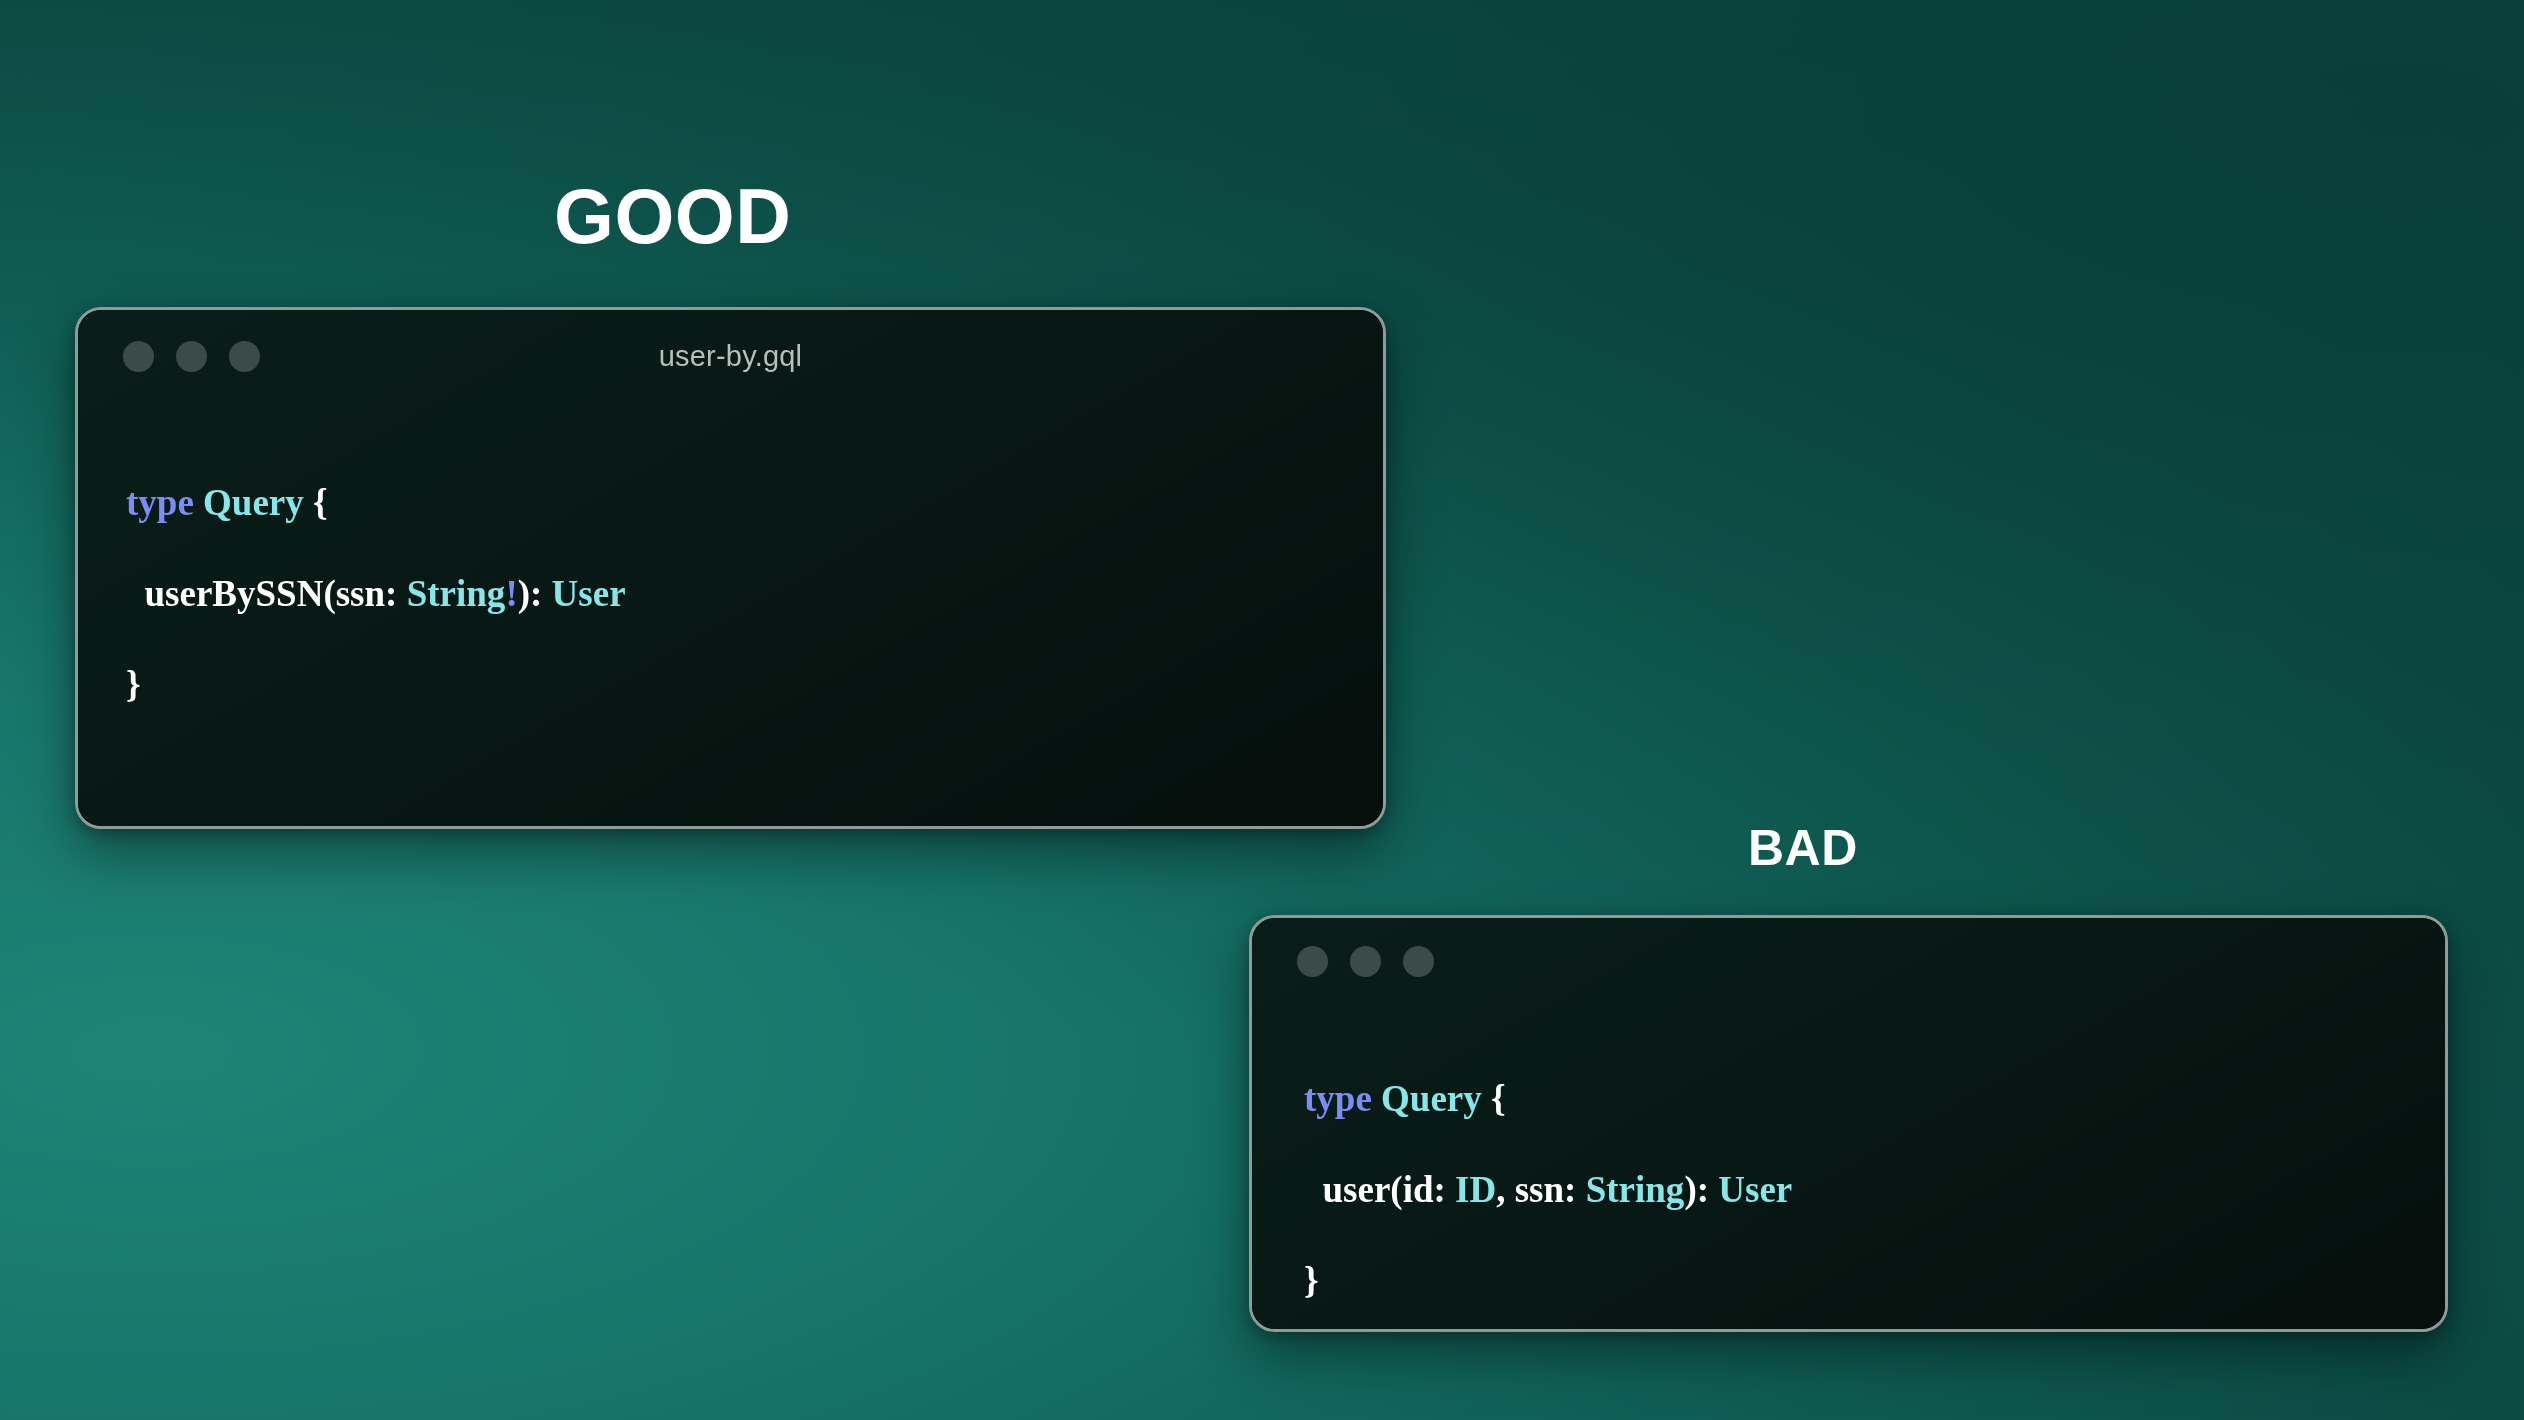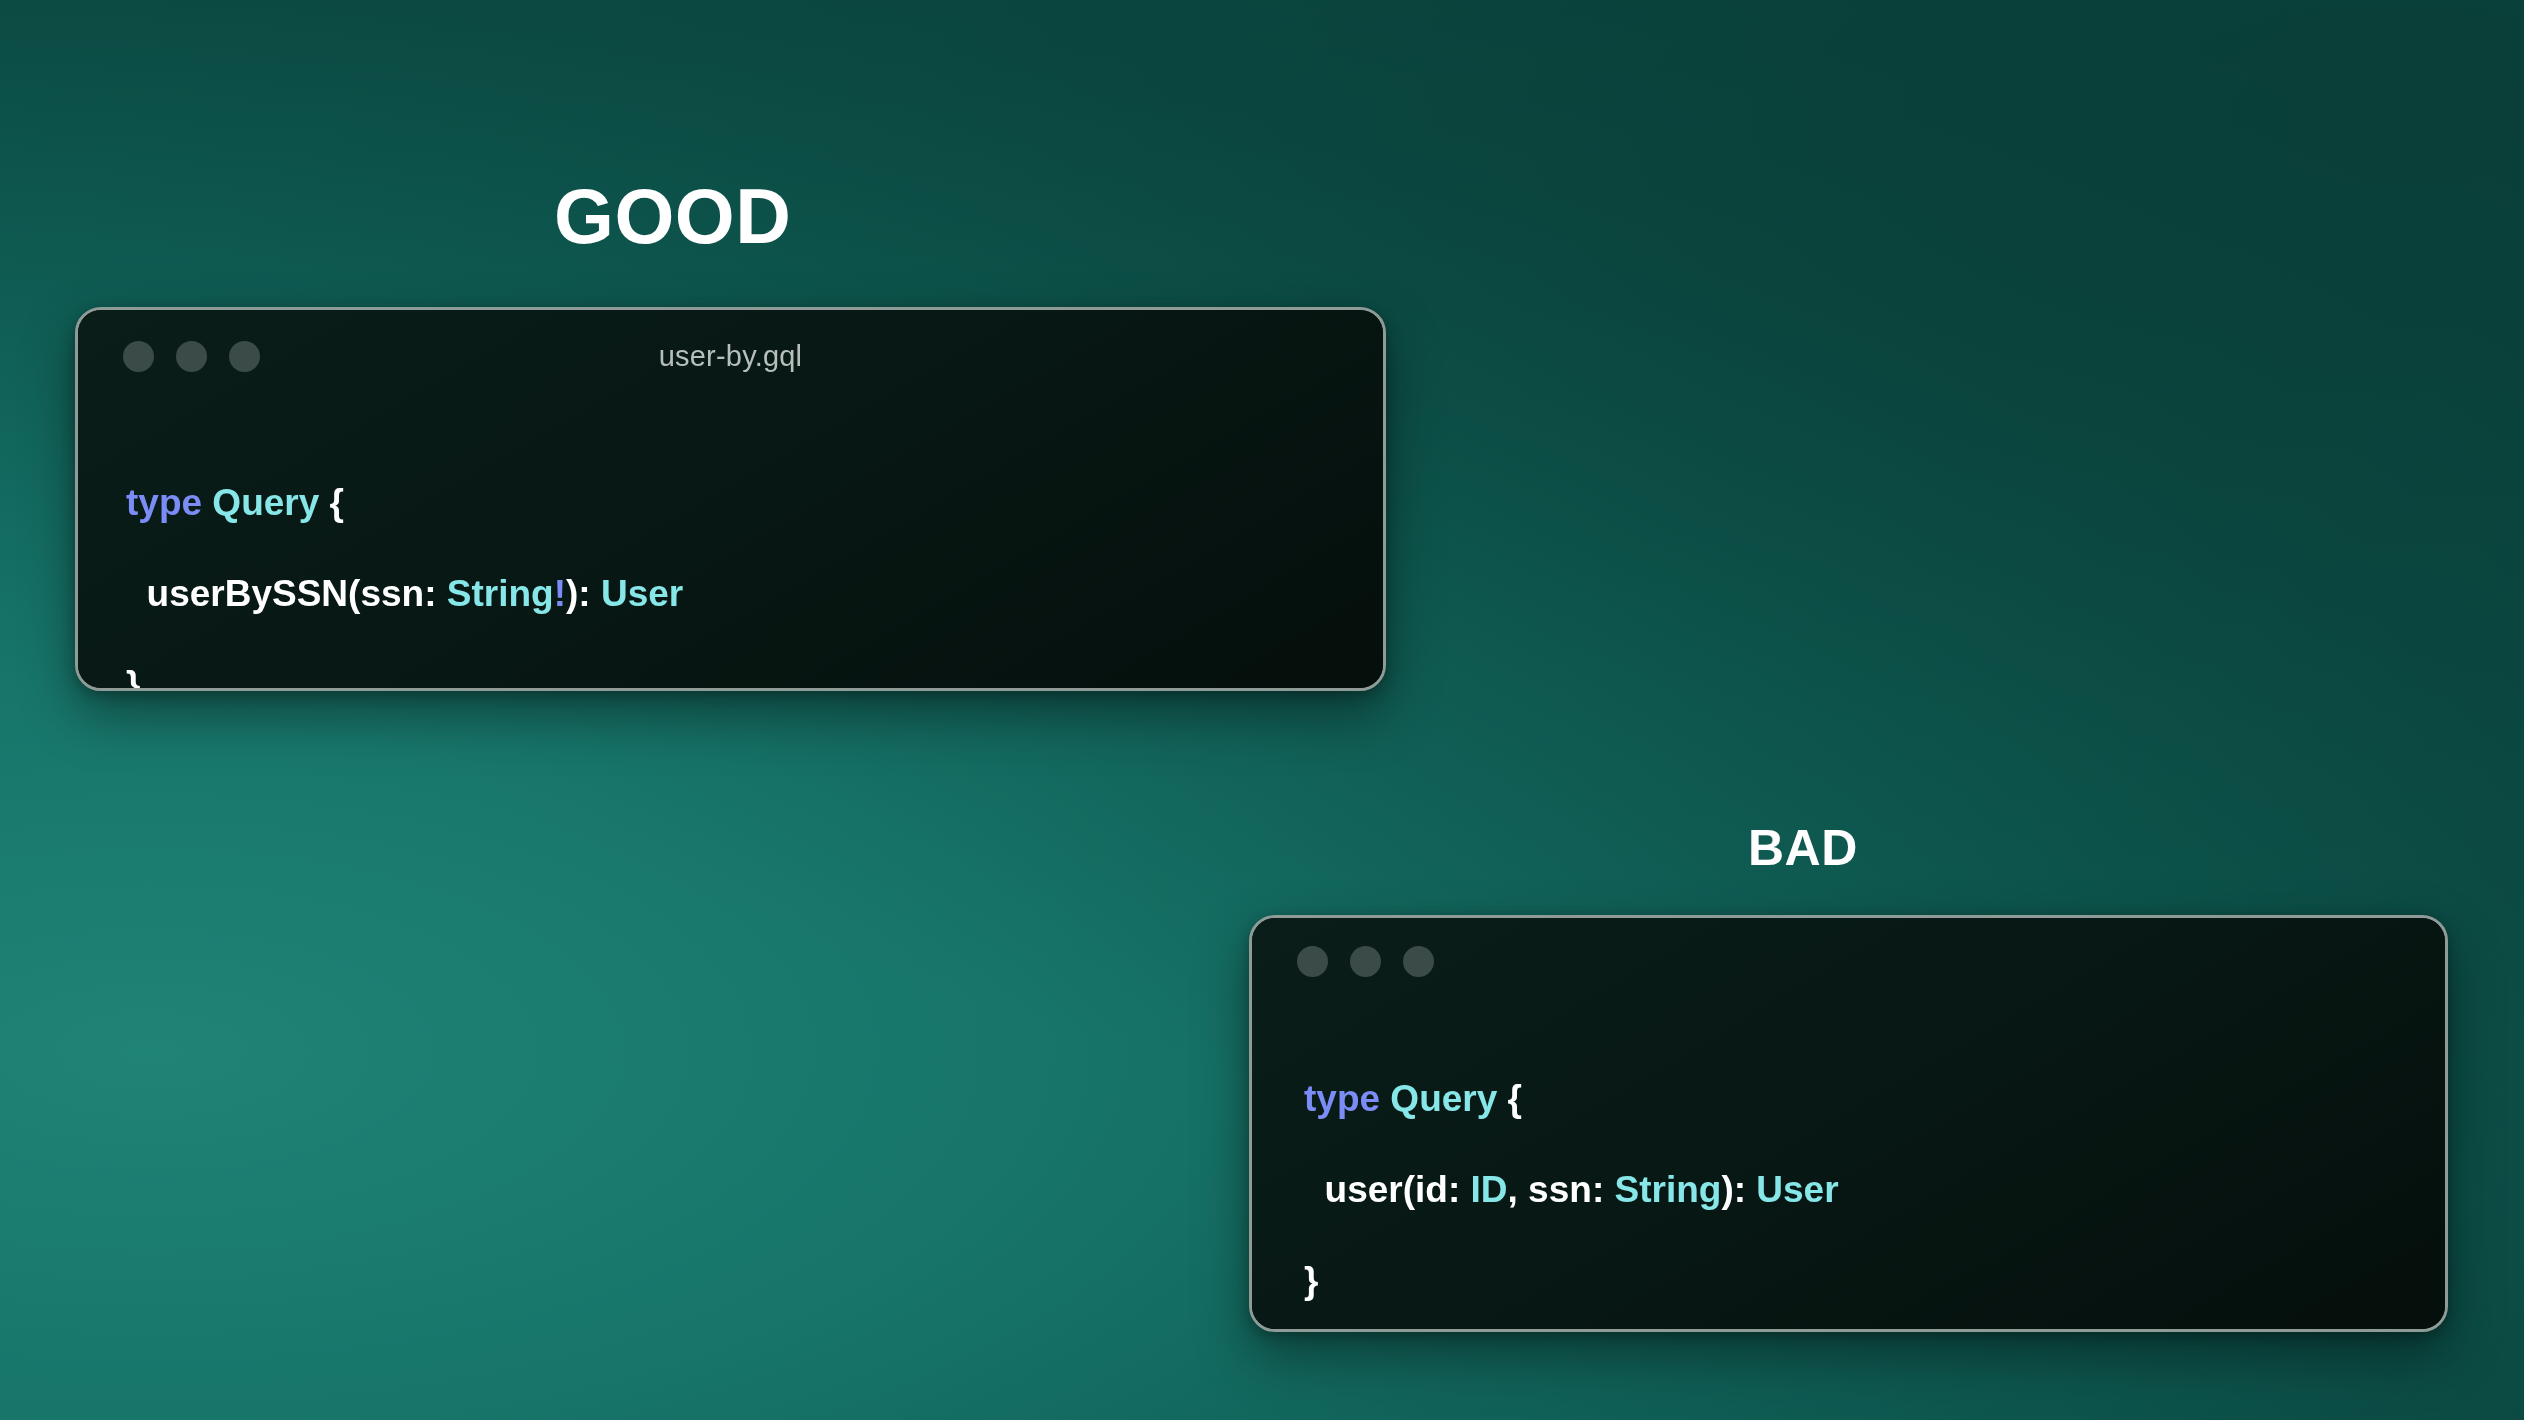--- a/index.html
+++ b/index.html
@@ -78,35 +78,35 @@
     left: 0; right: 0;
     text-align: center;
     color: #b6bfbc;
     font-size: 29px;
     font-weight: 400;
     letter-spacing: 0.2px;
     pointer-events: none;
   }
 
   .code-body {
-    font-family: Liberation Sans, sans-serif;
+    font-family: Liberation Serif, serif;
     font-size: 37px;
     line-height: 1.23;
     padding: 32px 0 0 0;
     white-space: pre;
     font-weight: 700;
   }
   .code-line { display: block; color: #ffffff; }
   .kw   { color: #7b8cf6; }
   .typ  { color: #87e7e8; }
   .pun  { color: #ffffff; }
   .fld  { color: #ffffff; }
   .bang { color: #7b8cf6; }
 
-  #window-good { left: 75px; top: 307px; width: 1311px; height: 384px; }
+  #window-good { left: 75px; top: 307px; width: 1311px; height: 522px; }
   #window-good .code-body { padding-left: 48px; }
 
   #window-bad  { left: 1249px; top: 915px; width: 1199px; height: 417px; }
   #window-bad  .titlebar { height: 86px; }
   #window-bad  .code-body { padding-left: 52px; padding-top: 26px; }
 </style>
 </head>
 <body>
 
 <div id="bg"></div>

